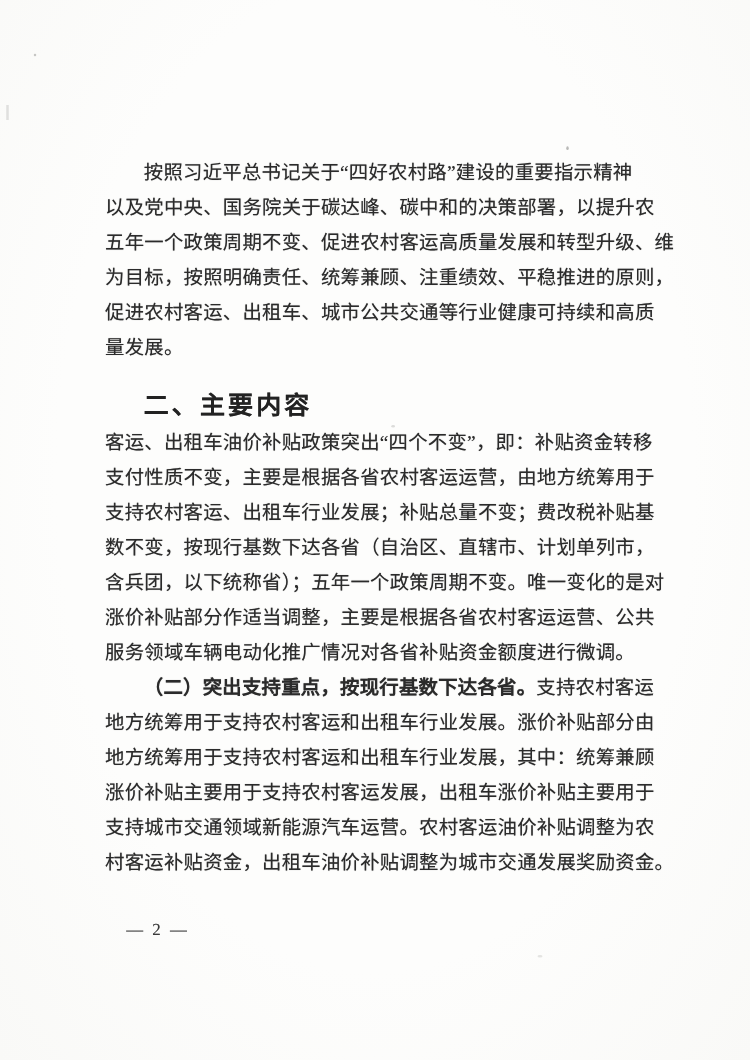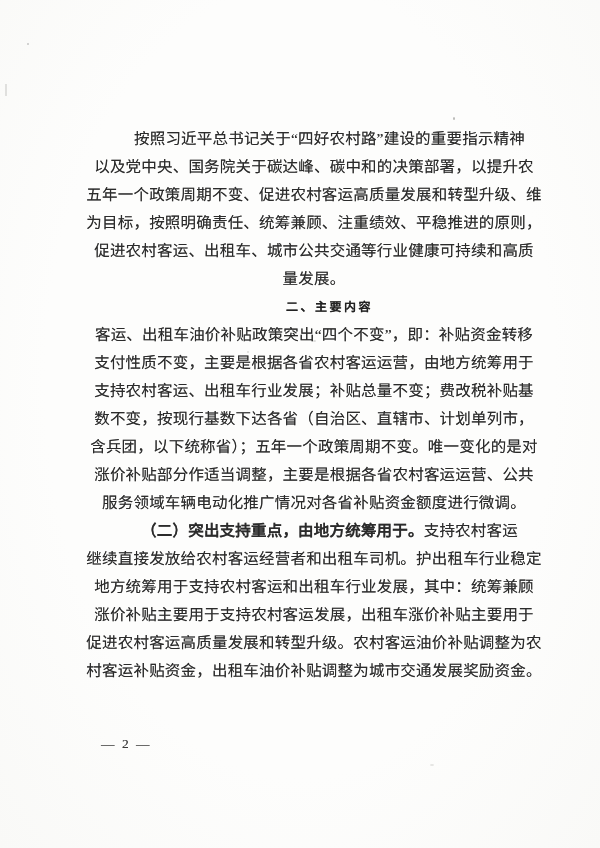--- a/index.html
+++ b/index.html
@@ -9,45 +9,45 @@
     background: #ffffff;
   }
   .page {
     position: relative;
     width: 600px;
     height: 848px;
     background: radial-gradient(ellipse at 50% 45%, #fdfdfc 60%, #f9f9f7 100%);
     overflow: hidden;
     font-family: "Liberation Serif", serif;
     color: #2b2b2b;
-    text-align: center;
   }
   .text-block {
     position: absolute;
     left: 84px;
     top: 125px;
     width: 460px;
   }
   .line {
     height: 28px;
     line-height: 28px;
     font-size: 15.5px;
     white-space: nowrap;
     letter-spacing: 0.2px;
     text-shadow: 0 0 0.6px rgba(45,45,45,0.55);
   }
   .line.indent { text-indent: 31px; }
   .line .b { font-weight: bold; }
   .line.heading {
-    font-family: Liberation Serif, serif;
+    font-family: Liberation Mono, monospace;
     font-weight: bold;
-    font-size: 12px;
+    font-size: 20px;
     letter-spacing: 2.5px;
     color: #222;
     text-shadow: 0 0 0.5px rgba(30,30,30,0.6);
+    margin-top: 20px;
   }
   .page-footer {
     position: absolute;
     left: 101px;
     top: 733px;
     height: 22px;
     line-height: 22px;
     font-size: 13.5px;
     letter-spacing: 2px;
     color: #3a3a3a;
@@ -92,23 +92,23 @@
       <div class="line"><span>促进农村客运、出租车、城市公共交通等行业健康可持续和高质</span></div>
       <div class="line"><span>量发展。</span></div>
       <div class="line indent heading"><span class="b">二、主要内容</span></div>
       <div class="line"><span>客运、出租车油价补贴政策突出“四个不变”，即：补贴资金转移</span></div>
       <div class="line"><span>支付性质不变，主要是根据各省农村客运运营，由地方统筹用于</span></div>
       <div class="line"><span>支持农村客运、出租车行业发展；补贴总量不变；费改税补贴基</span></div>
       <div class="line"><span>数不变，按现行基数下达各省（自治区、直辖市、计划单列市，</span></div>
       <div class="line"><span>含兵团，以下统称省）；五年一个政策周期不变。唯一变化的是对</span></div>
       <div class="line"><span>涨价补贴部分作适当调整，主要是根据各省农村客运运营、公共</span></div>
       <div class="line"><span>服务领域车辆电动化推广情况对各省补贴资金额度进行微调。</span></div>
-      <div class="line indent"><span class="b">（二）突出支持重点，由地方统筹用于。</span><span>支持农村客运</span></div>
-      <div class="line"><span>继续直接发放给农村客运经营者和出租车司机。护出租车行业稳定</span></div>
+      <div class="line indent"><span class="b">（二）突出支持重点，按现行基数下达各省。</span><span>支持农村客运</span></div>
+      <div class="line"><span>地方统筹用于支持农村客运和出租车行业发展。涨价补贴部分由</span></div>
       <div class="line"><span>地方统筹用于支持农村客运和出租车行业发展，其中：统筹兼顾</span></div>
       <div class="line"><span>涨价补贴主要用于支持农村客运发展，出租车涨价补贴主要用于</span></div>
-      <div class="line"><span>促进农村客运高质量发展和转型升级。农村客运油价补贴调整为农</span></div>
+      <div class="line"><span>支持城市交通领域新能源汽车运营。农村客运油价补贴调整为农</span></div>
       <div class="line"><span>村客运补贴资金，出租车油价补贴调整为城市交通发展奖励资金。</span></div>
     </div>
 
   <div class="page-footer">— 2 —</div>
 
 </div>
 
 </body></html>

